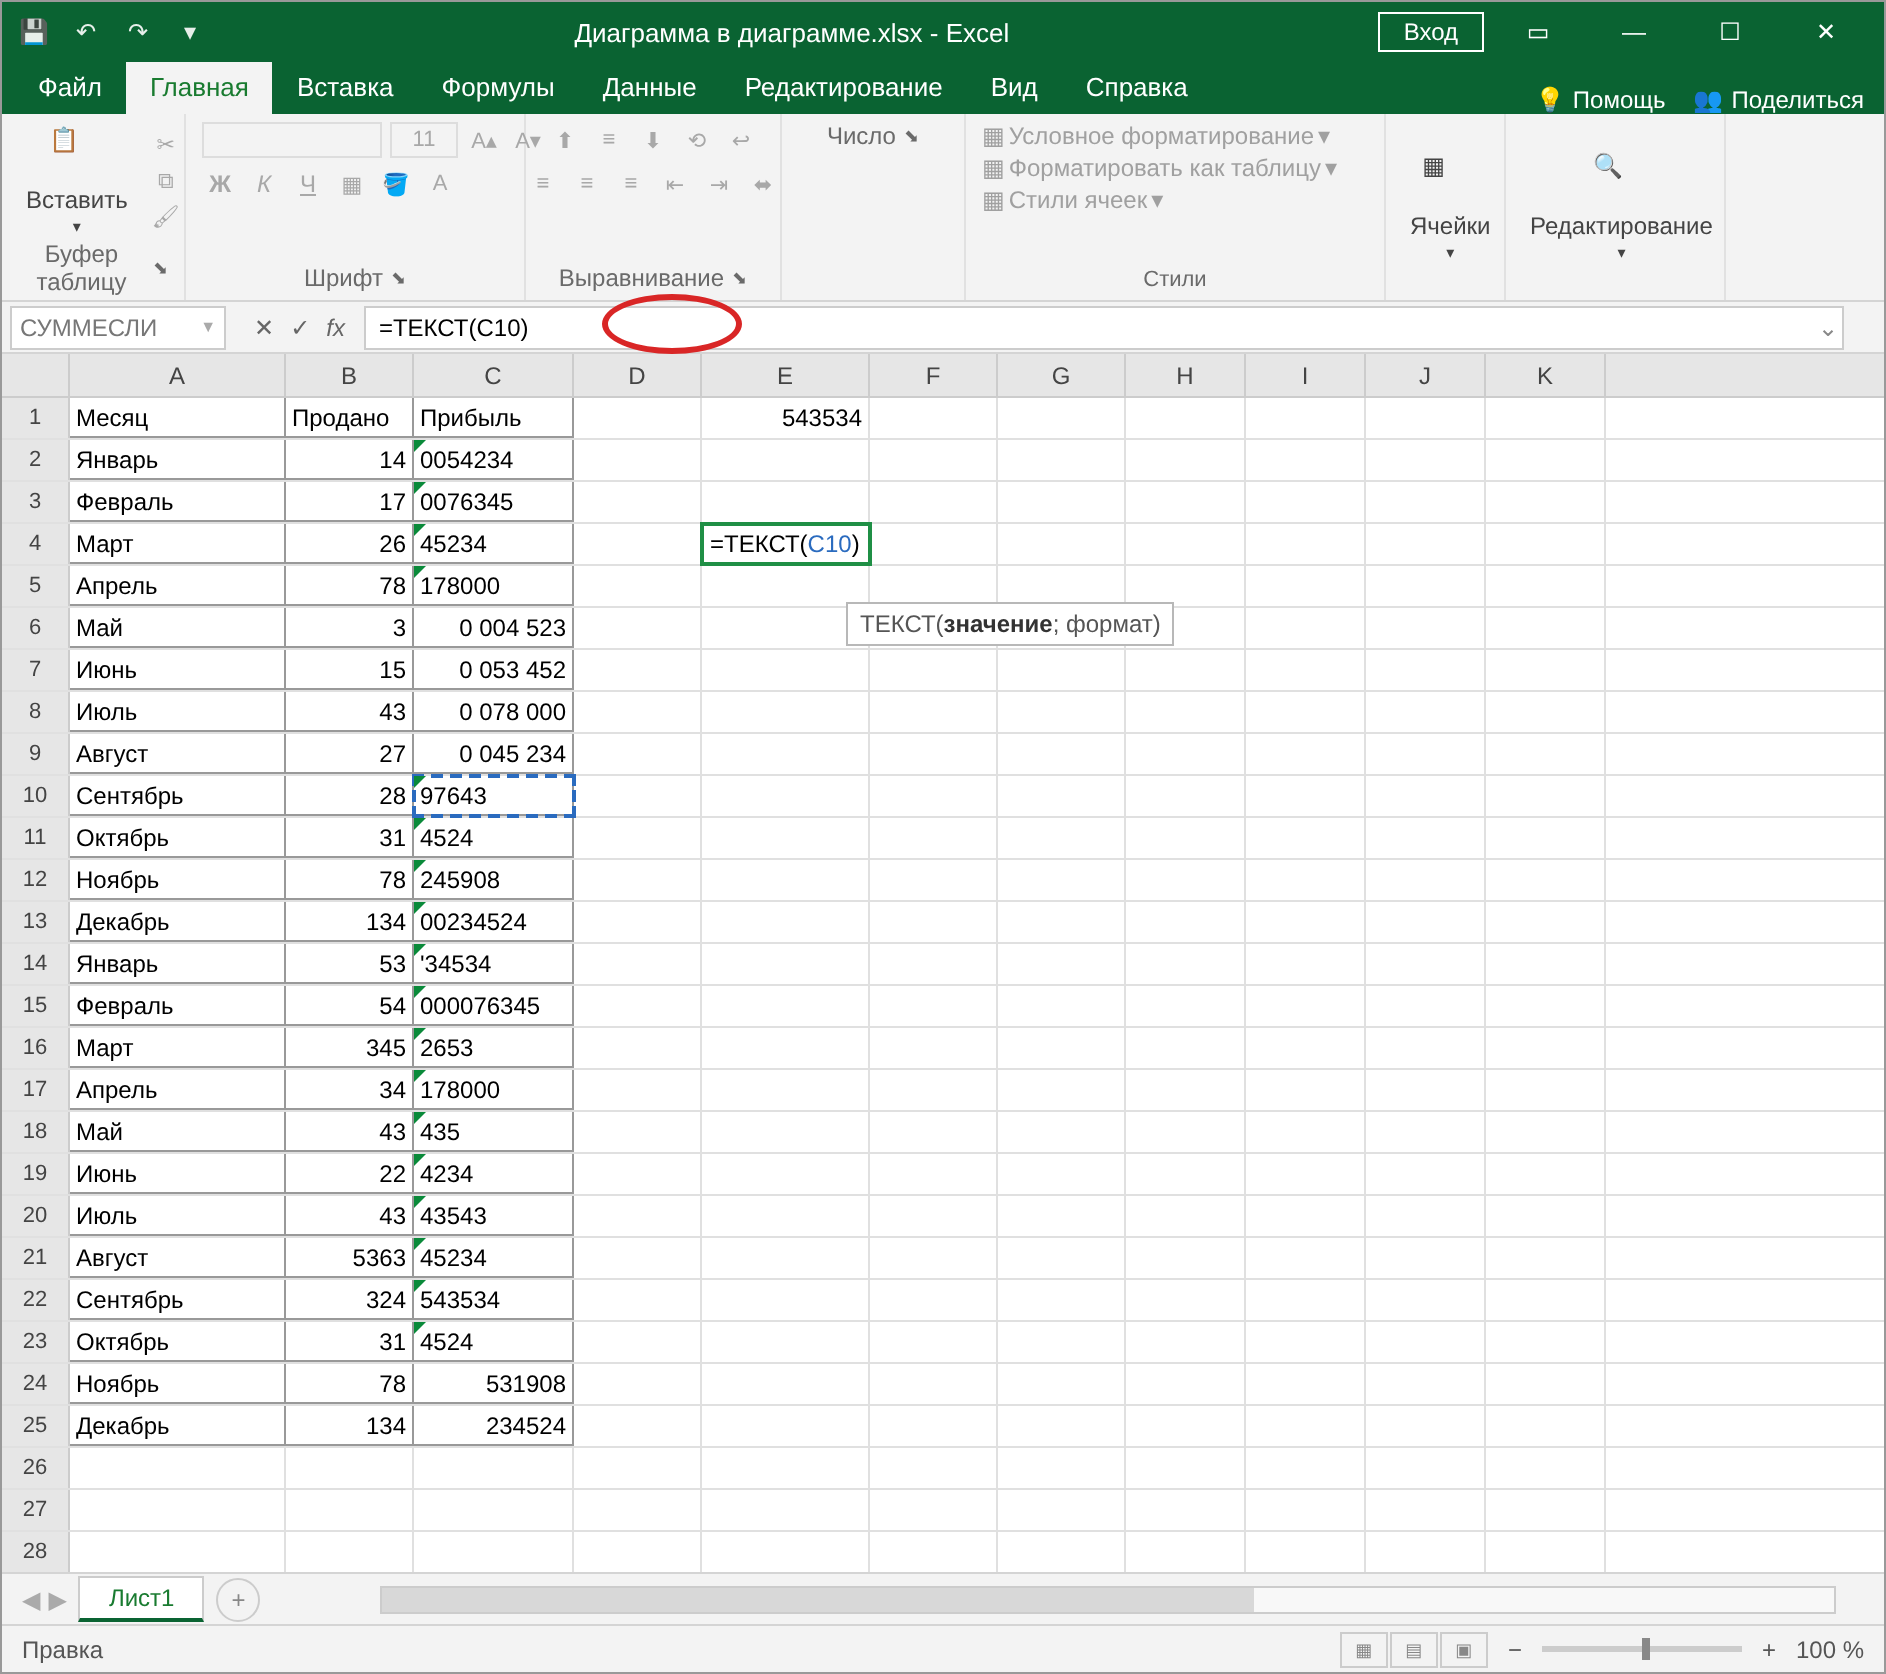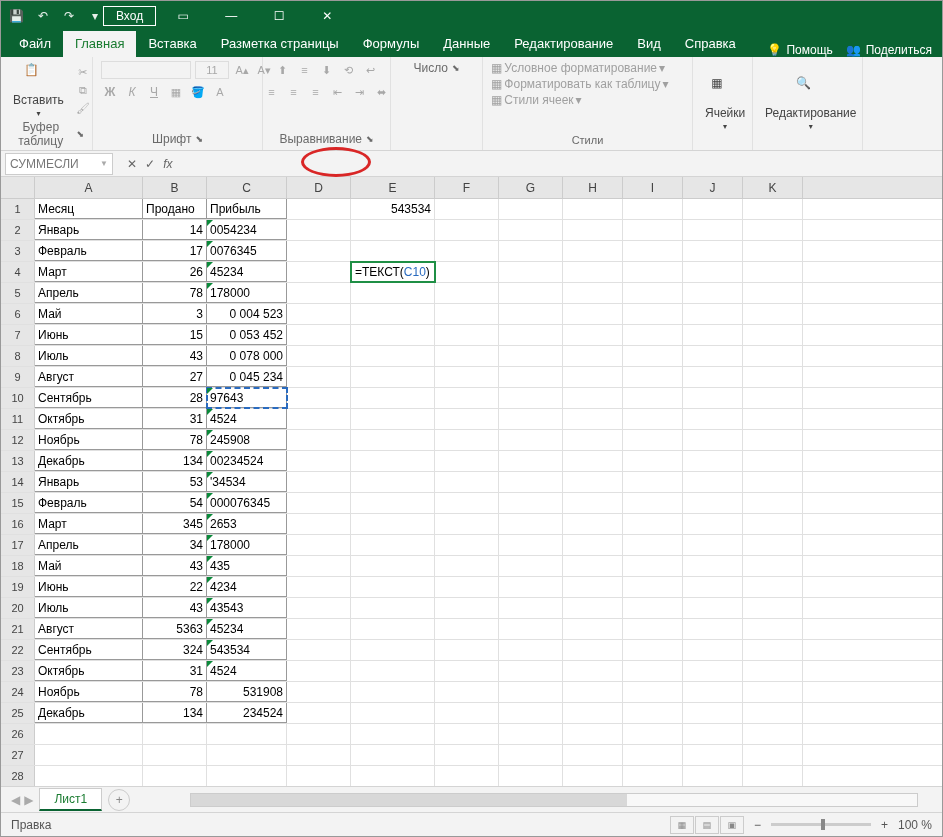--- a/index.html
+++ b/index.html
@@ -65,34 +65,34 @@
 </head>
 <body>
 
 <div class="titlebar">
   <div class="qat">
     <span class="qat-icon">💾</span>
     <span class="qat-icon">↶</span>
     <span class="qat-icon">↷</span>
     <span class="qat-icon">▾</span>
   </div>
+  <div class="title-center">Диаграмма в диаграмме.xlsx - Excel</div>
   <div class="title-right">
     <span class="signin-btn">Вход</span>
     <span class="win-btn">▭</span>
     <span class="win-btn">—</span>
     <span class="win-btn">☐</span>
     <span class="win-btn">✕</span>
   </div>
 </div>
 
 <div class="ribbon-tabs">
   <div class="rtab">Файл</div>
   <div class="rtab active">Главная</div>
   <div class="rtab">Вставка</div>
-  <div class="rtab">Разметка страницы</div>
   <div class="rtab">Формулы</div>
   <div class="rtab">Данные</div>
   <div class="rtab">Редактирование</div>
   <div class="rtab">Вид</div>
   <div class="rtab">Справка</div>
   <div class="rtab-right">
     <span>💡 <span>Помощь</span></span>
     <span>👥 <span>Поделиться</span></span>
   </div>
 </div>
@@ -206,20 +206,24 @@
 <div class="namebox-row" style="position:relative">
   <div class="namebox">
       <span>СУММЕСЛИ</span>
       <span style="font-size:8px;color:#aaa">▼</span>
     </div>
   <div class="fxbtns">
     <span>✕</span>
     <span>✓</span>
     <span><i>fx</i></span>
   </div>
+  <div class="fxbar">
+      <span>=ТЕКСТ(C10)</span>
+      <span class="fxbar-drop">⌄</span>
+    </div>
   <div class="red-oval"></div>
 </div>
 
 <div class="colhdr-row">
   <div class="selall"></div>
   <div id="colhdrs" style="display:flex">
       <div class="colhdr" style="width: 108px;">A</div>
       <div class="colhdr" style="width: 64px;">B</div>
       <div class="colhdr" style="width: 80px;">C</div>
       <div class="colhdr" style="width: 64px;">D</div>
@@ -625,20 +629,21 @@
         <div class="cell" style="width: 64px;"></div>
         <div class="cell" style="width: 84px;"></div>
         <div class="cell" style="width: 64px;"></div>
         <div class="cell" style="width: 64px;"></div>
         <div class="cell" style="width: 60px;"></div>
         <div class="cell" style="width: 60px;"></div>
         <div class="cell" style="width: 60px;"></div>
         <div class="cell" style="width: 60px;"></div>
       </div>
     </div>
+  <div class="tooltip"><span>ТЕКСТ(</span><b>значение</b><span>; формат)</span></div>
 </div>
 
 <div class="sheetbar">
   <div class="sheet-nav">
       <span>◀</span>
       <span>▶</span>
     </div>
   <div class="sheet-tab">Лист1</div>
   <div class="sheet-add">+</div>
   <div style="width:40px"></div>

